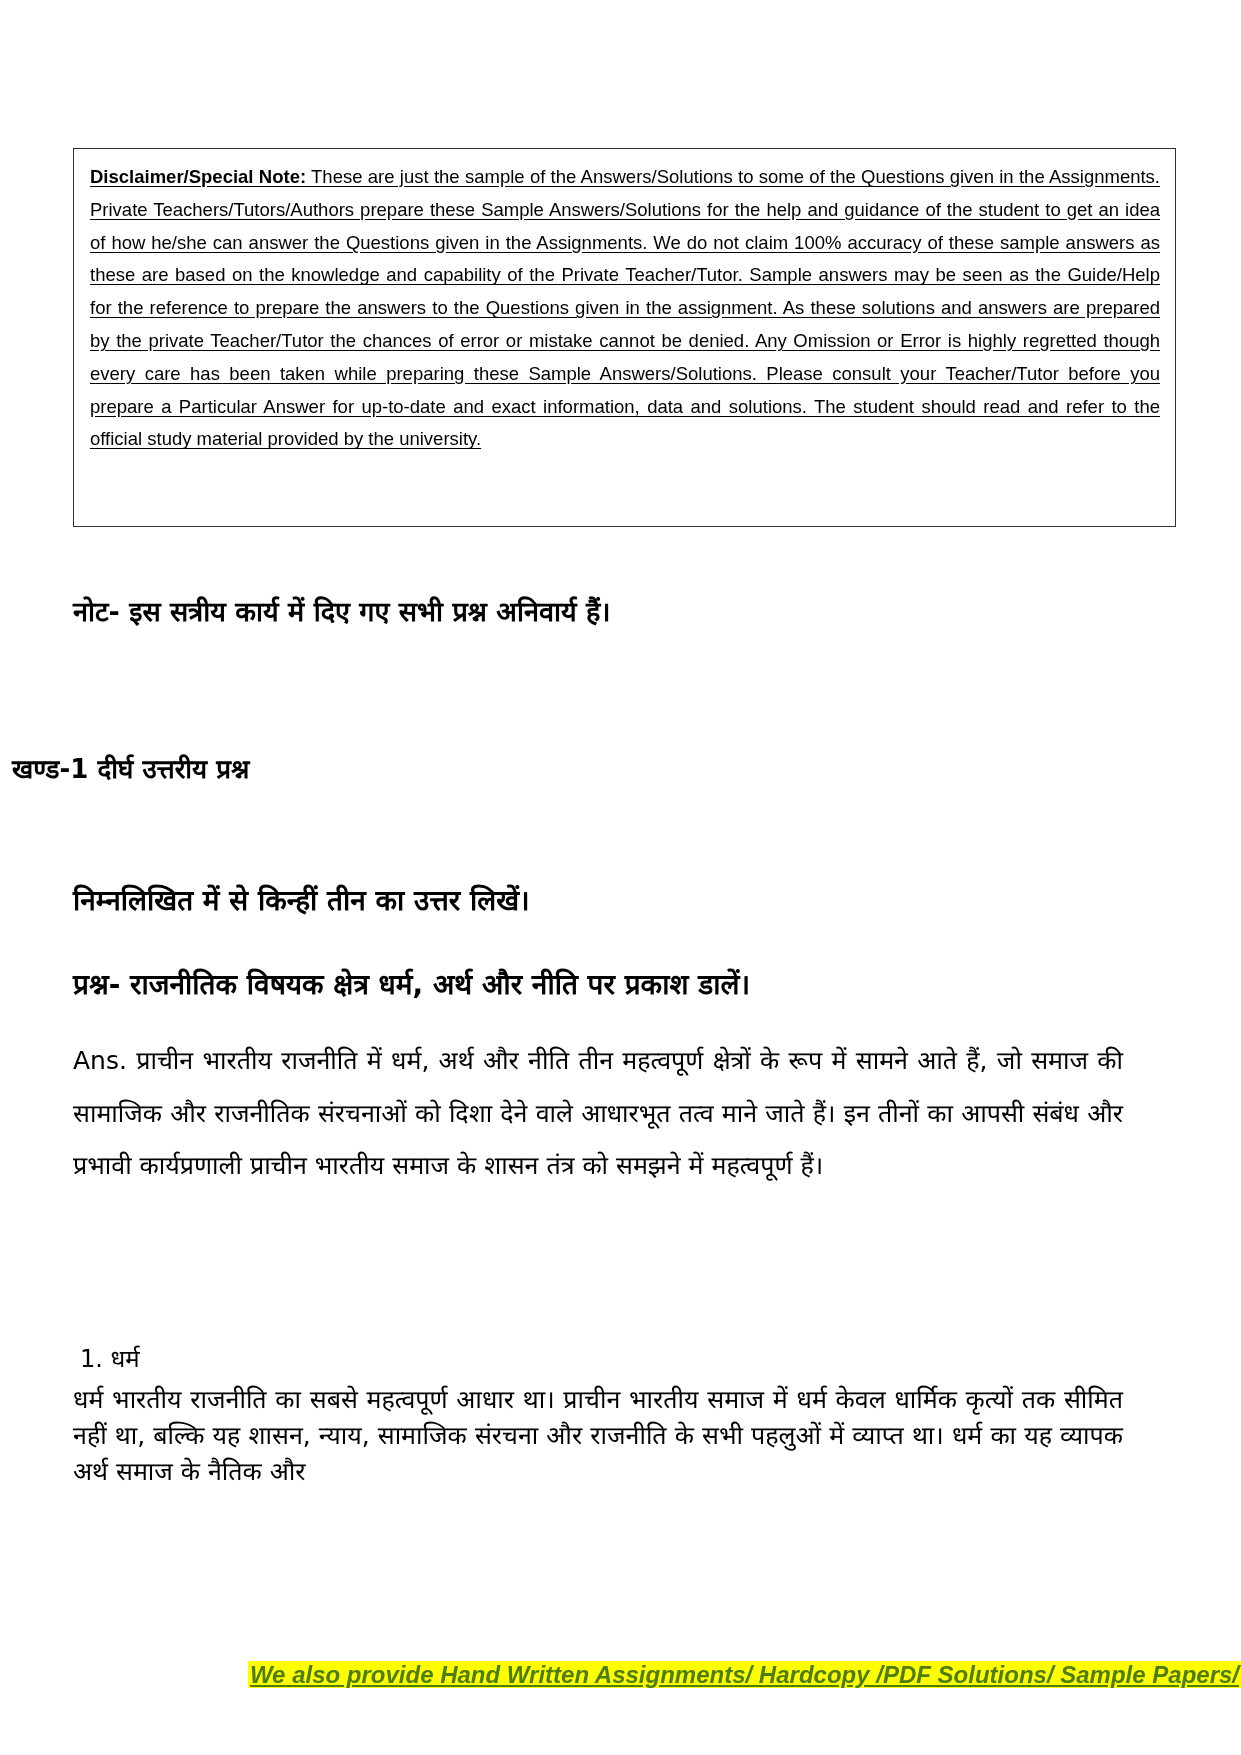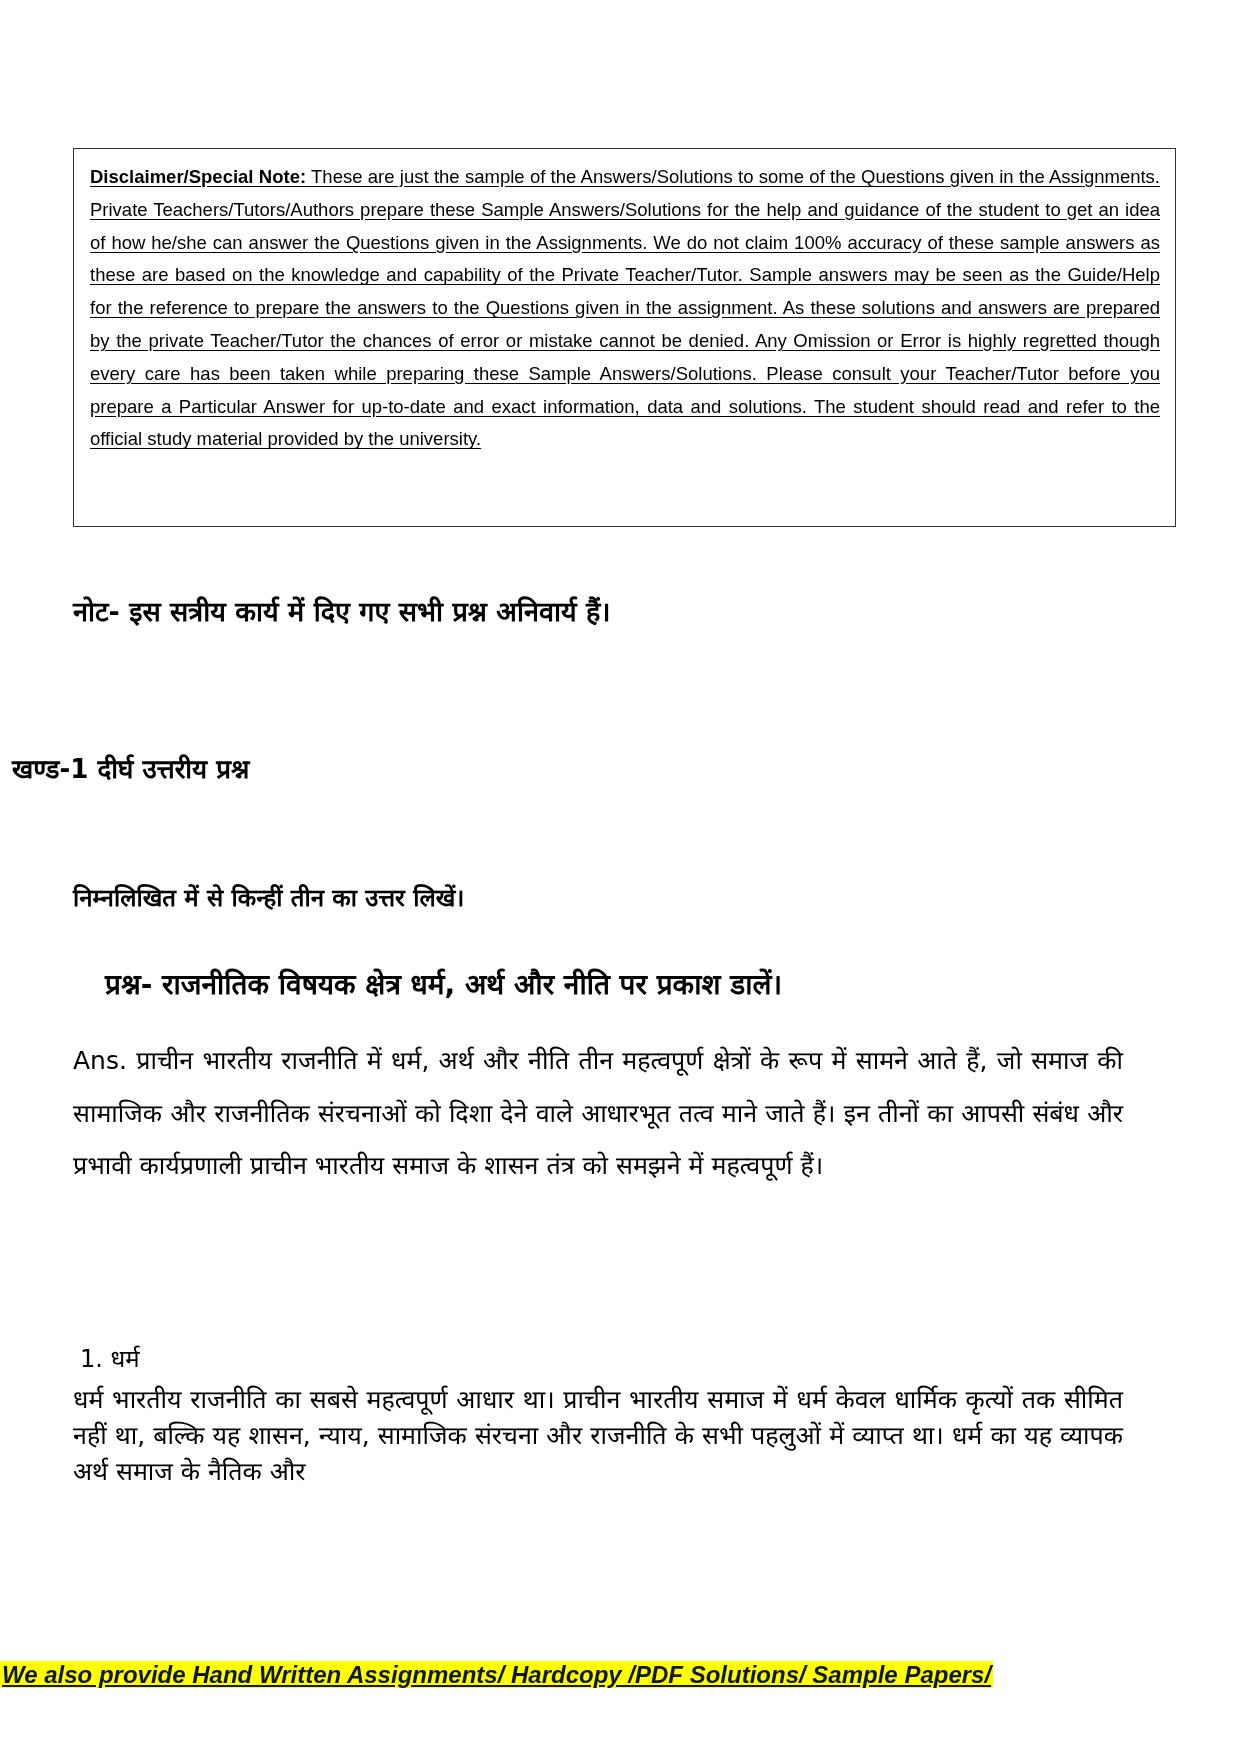--- a/index.html
+++ b/index.html
@@ -11,33 +11,33 @@
     padding: 12px 15px 0 16px;
     font-family: "Liberation Sans", sans-serif; font-size: 18.5px; line-height: 32.8px;
     text-align: justify; text-align-last: left;
   }
   .disclaimer-box p { margin: 0; }
   .disclaimer-box .u { text-decoration: underline; text-underline-offset: 3px; }
   .disclaimer-box .lbl { font-weight: bold; }
   .note { position: absolute; left: 73px; top: 592px; font-size: 27px; font-weight: bold; text-align: right; }
   .section-title { position: absolute; left: 12px; width: 1241px; top: 750px; text-align: left;
                    font-size: 26px; font-weight: bold; }
-  .instr { position: absolute; left: 73px; top: 880px; font-size: 24px; font-weight: bold; }
-  .question { position: absolute; left: 73px; top: 964px; font-size: 28px; font-weight: bold; margin-left: 32px; }
+  .instr { position: absolute; left: 73px; top: 880px; font-size: 28px; font-weight: bold; }
+  .question { position: absolute; left: 73px; top: 964px; font-size: 28px; font-weight: bold; }
   .answer { position: absolute; left: 73px; top: 1035px; width: 1050px;
             font-size: 25px; line-height: 52.5px; text-align: justify; text-align-last: left; }
   .answer p { margin: 0; }
   .sub-head { position: absolute; left: 80px; top: 1318px; font-size: 24px; margin-top: 23px; }
   .para2 { position: absolute; left: 73px; top: 1382px; width: 1050px;
            font-size: 25px; line-height: 36px; text-align: justify; text-align-last: left; }
   .para2 p { margin: 0; }
   .footer-banner {
-    position: absolute; left: 0; width: 1241px; top: 1658px; text-align: left;
+    position: absolute; left: 0; width: 1241px; top: 1658px; text-align: right;
     font-family: "Liberation Sans", sans-serif; font-style: italic; font-weight: bold;
-    font-size: 24px; line-height: 33px; color: #0f172a;
+    font-size: 24px; line-height: 33px; color: #4d7c0f;
   }
   .footer-banner span { background: #ffff00; text-decoration: underline; padding: 0 2px; }
 </style>
 </head>
 <body>
 
 <div class="disclaimer-box">
   <p class="u"><span class="lbl">Disclaimer/Special Note:</span><span> These are just the sample of the Answers/Solutions to some of the Questions given in the Assignments. Private Teachers/Tutors/Authors prepare these Sample Answers/Solutions for the help and guidance of the student to get an idea of how he/she can answer the Questions given in the Assignments. We do not claim 100% accuracy of these sample answers as these are based on the knowledge and capability of the Private Teacher/Tutor. Sample answers may be seen as the Guide/Help for the reference to prepare the answers to the Questions given in the assignment. As these solutions and answers are prepared by the private Teacher/Tutor the chances of error or mistake cannot be denied. Any Omission or Error is highly regretted though every care has been taken while preparing these Sample Answers/Solutions. Please consult your Teacher/Tutor before you prepare a Particular Answer for up-to-date and exact information, data and solutions. The student should read and refer to the official study material provided by the university.</span></p>
 </div>
 

